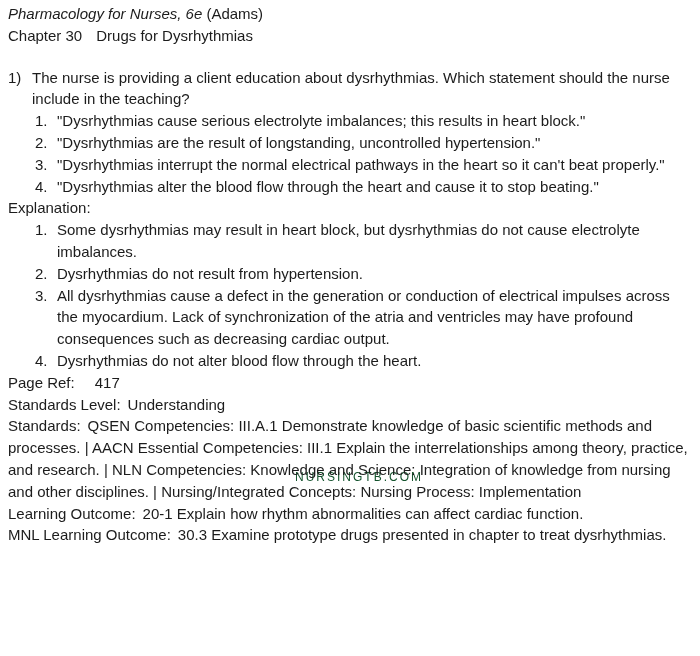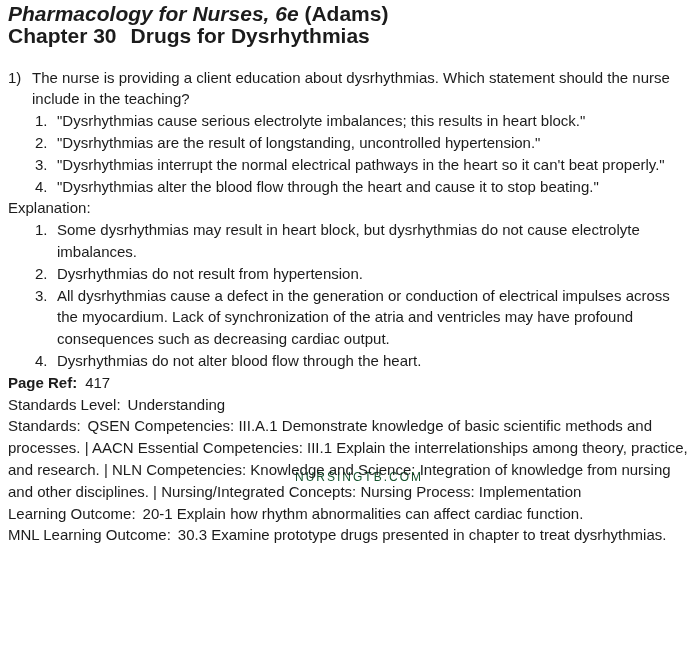--- a/index.html
+++ b/index.html
@@ -14,36 +14,36 @@
   .page {
     position: absolute;
     left: 0; top: 0;
     width: 700px; height: 656px;
     padding: 3px 8px 0 8px;
     box-sizing: border-box;
     font-size: 15px;
     line-height: 21.8px;
   }
   
-  .doc-header { font-weight: bold; font-size: 21px; }
+  .doc-header { font-weight: normal; font-size: 15px; }
   .book-title { font-style: italic; }
   .chapter-line .chapter-title { margin-left: 14px; margin-top: 17px; }
   
   .question-block { margin-top: 20px; }
   .q-row { display: flex; }
   .q-num { flex: 0 0 24px; }
   .q-text { flex: 1; }
   
   .sub-item { display: flex; margin-left: 27px; }
   .sub-num { flex: 0 0 22px; }
   .sub-text { flex: 1; }
   
   .kv-line { }
   .kv-label { margin-right: 7px; }
-  .kv-label.tight { margin-right: 8px; font-weight: bold; }
+  .kv-label.tight { margin-right: 20px; }
   .kv-value { }
   .kv-value.stretch { letter-spacing: 0.4px; }
   
   .watermark {
     position: absolute;
     left: 295px; top: 471px;
     font-size: 12px;
     line-height: 12px;
     letter-spacing: 2px;
     color: #14532d;

